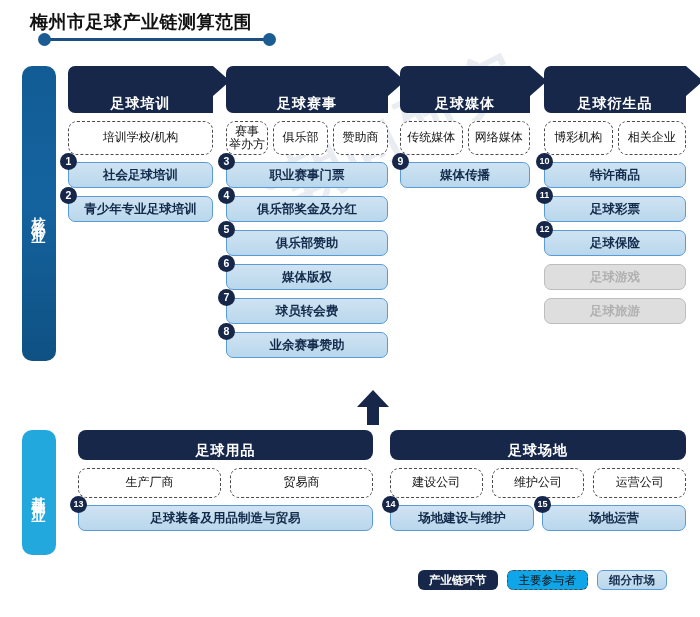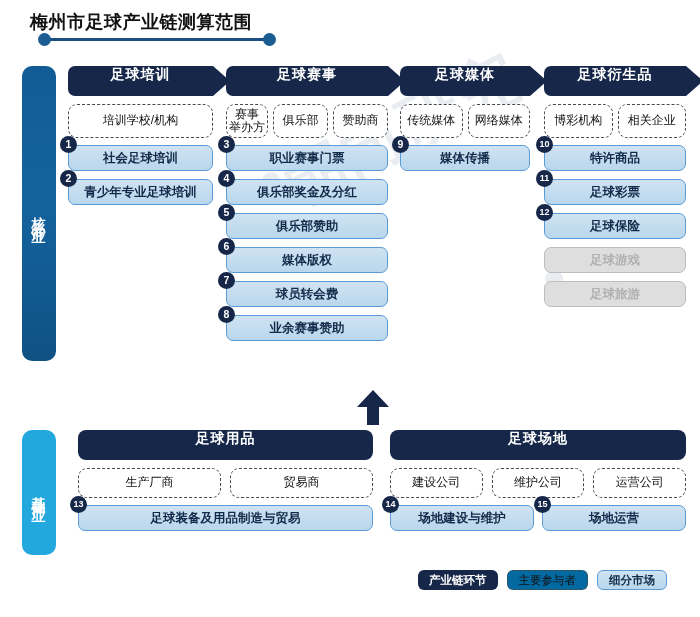--- a/index.html
+++ b/index.html
@@ -72,25 +72,25 @@
   }
   .band-base{
     left:22px;top:430px;width:34px;height:125px;
     background:#23a8de;
   }
 
   
   .col{position:absolute;top:66px;z-index:2;}
   .col-head{
     position:relative;
-    height:30px;
+    height:47px;
     background:#16274a;
     color:#fff;
     font-size:14px;font-weight:bold;
-    display:flex;align-items:flex-start;justify-content:center;
+    display:flex;align-items:flex-end;justify-content:center;
     border-radius:7px 0 0 7px;
     letter-spacing:1px;
   }
   .col-head .chev{
     position:absolute;right:-17px;top:0;width:0;height:0;
     border-top:15px solid transparent;
     border-bottom:15px solid transparent;
     border-left:17px solid #16274a;
   }
 
@@ -149,40 +149,40 @@
   
   .uparrow{position:absolute;left:355px;top:390px;width:36px;height:35px;z-index:3;}
 
   
   .bcol{position:absolute;top:430px;z-index:2;}
   .bhead{
     height:30px;
     background:#16274a;
     color:#fff;
     font-size:14px;font-weight:bold;
-    display:flex;align-items:flex-start;justify-content:center;
+    display:flex;align-items:flex-end;justify-content:center;
     border-radius:8px;
     letter-spacing:1px;
   }
 
   
   .legend{
     position:absolute;left:418px;top:570px;
     display:flex;gap:9px;align-items:center;z-index:4;
   }
   .lg{
     height:20px;
     padding:0 11px;
     border-radius:6px;
     font-size:11.5px;font-weight:bold;
     display:flex;align-items:center;justify-content:center;
     box-sizing:border-box;
   }
   .lg-dark{background:#16274a;color:#fff;}
-  .lg-dash{background:#0369a1;color:#111;border:1.4px dashed #4a4a4a;font-weight:normal;}
+  .lg-dash{background:#0ea5e9;color:#111;border:1.4px dashed #4a4a4a;font-weight:normal;}
   .lg-light{background:linear-gradient(180deg,#cfe3f2 0%,#b9d7ec 100%);border:1.2px solid #5b9bd5;color:#132a4a;}
 </style>
 </head>
 <body>
 
 <div class="stage">
 
   <div class="watermark">朝向研究</div>
   <div class="wm-dot d1"></div>
   <div class="wm-dot d2"></div>

